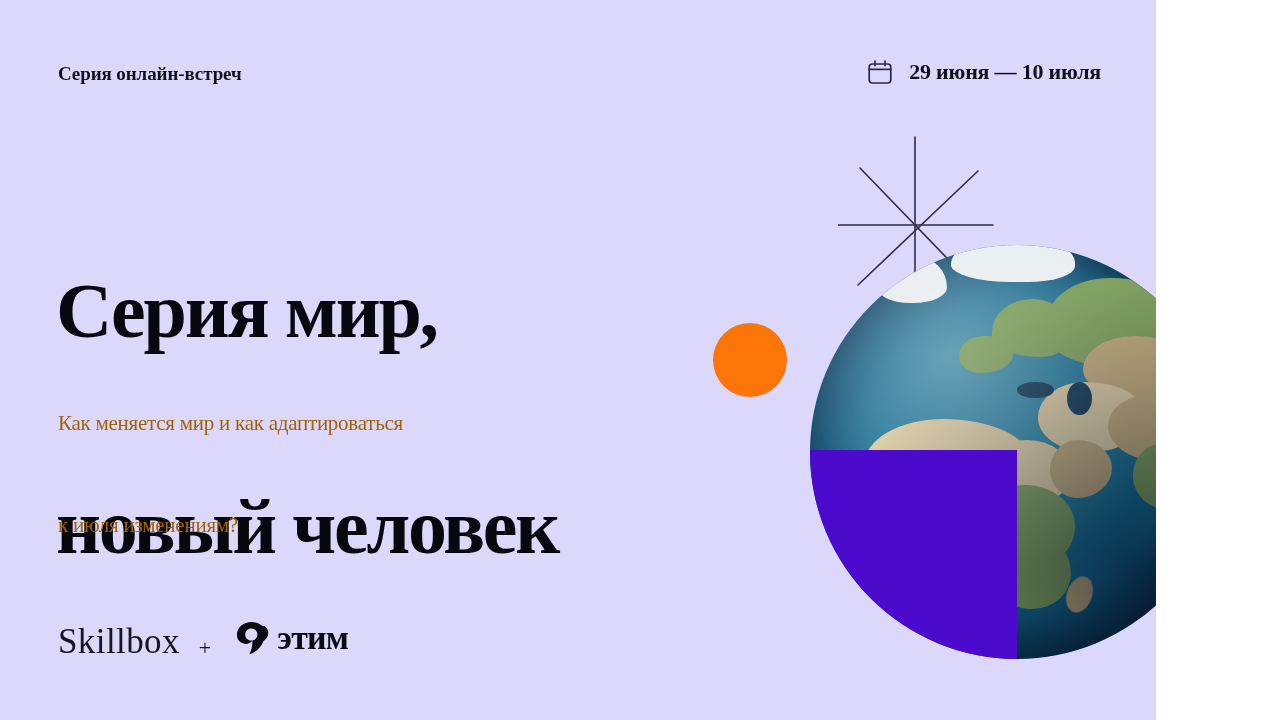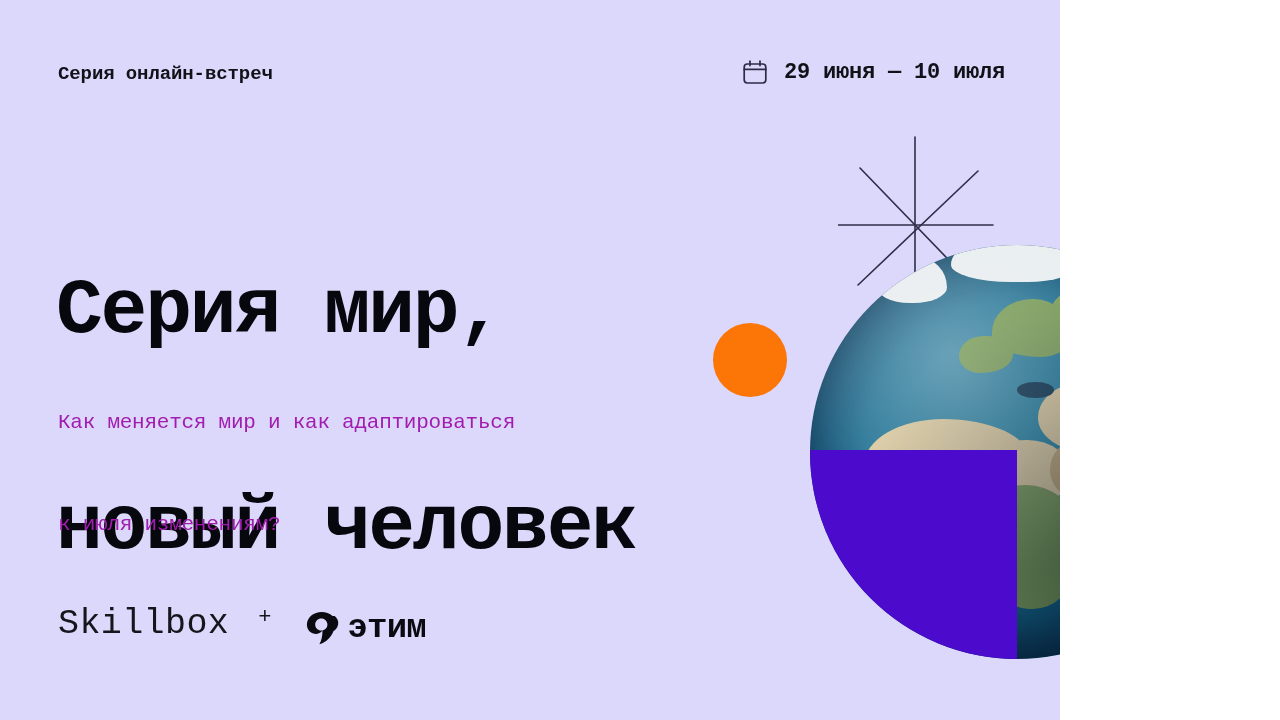--- a/index.html
+++ b/index.html
@@ -2,25 +2,25 @@
 <html lang="ru"><head>
 <meta charset="utf-8">
 <style>
   html, body {
     margin: 0;
     padding: 0;
     background: #ffffff;
   }
   #banner {
     position: relative;
-    width: 1060px;
+    width: 1156px;
     height: 720px;
     overflow: hidden;
     background: #DCD8FC;
-    font-family: Liberation Mono, monospace;
+    font-family: Liberation Serif, serif;
     color: #0A0A14;
     -webkit-font-smoothing: antialiased;
   }
 
   
   .eyebrow {
     position: absolute;
     left: 58px;
     top: 63px;
     font-size: 19px;
@@ -66,21 +66,21 @@
 
   
   .subtitle {
     position: absolute;
     left: 58px;
     top: 338px;
     font-size: 21px;
     font-weight: normal;
     line-height: 34px;
     letter-spacing: -0.25px;
-    color: #a21caf;
+    color: #a16207;
     white-space: pre;
   }
 
   
   .orange-dot {
     position: absolute;
     left: 713px;
     top: 323px;
     width: 74px;
     height: 74px;
@@ -152,22 +152,22 @@
     height: 210px;
     background: #4B0ACC;
   }
 
   
   .logos {
     position: absolute;
     left: 58px;
     top: 607px;
     display: flex;
-    align-items: flex-start;
-    gap: 28px;
+    align-items: flex-end;
+    gap: 18px;
     height: 52px;
   }
   .logo-skillbox {
     font-size: 35px;
     font-weight: normal;
     letter-spacing: 0.4px;
     color: #15151C;
     line-height: 1;
   }
   .logo-plus {

